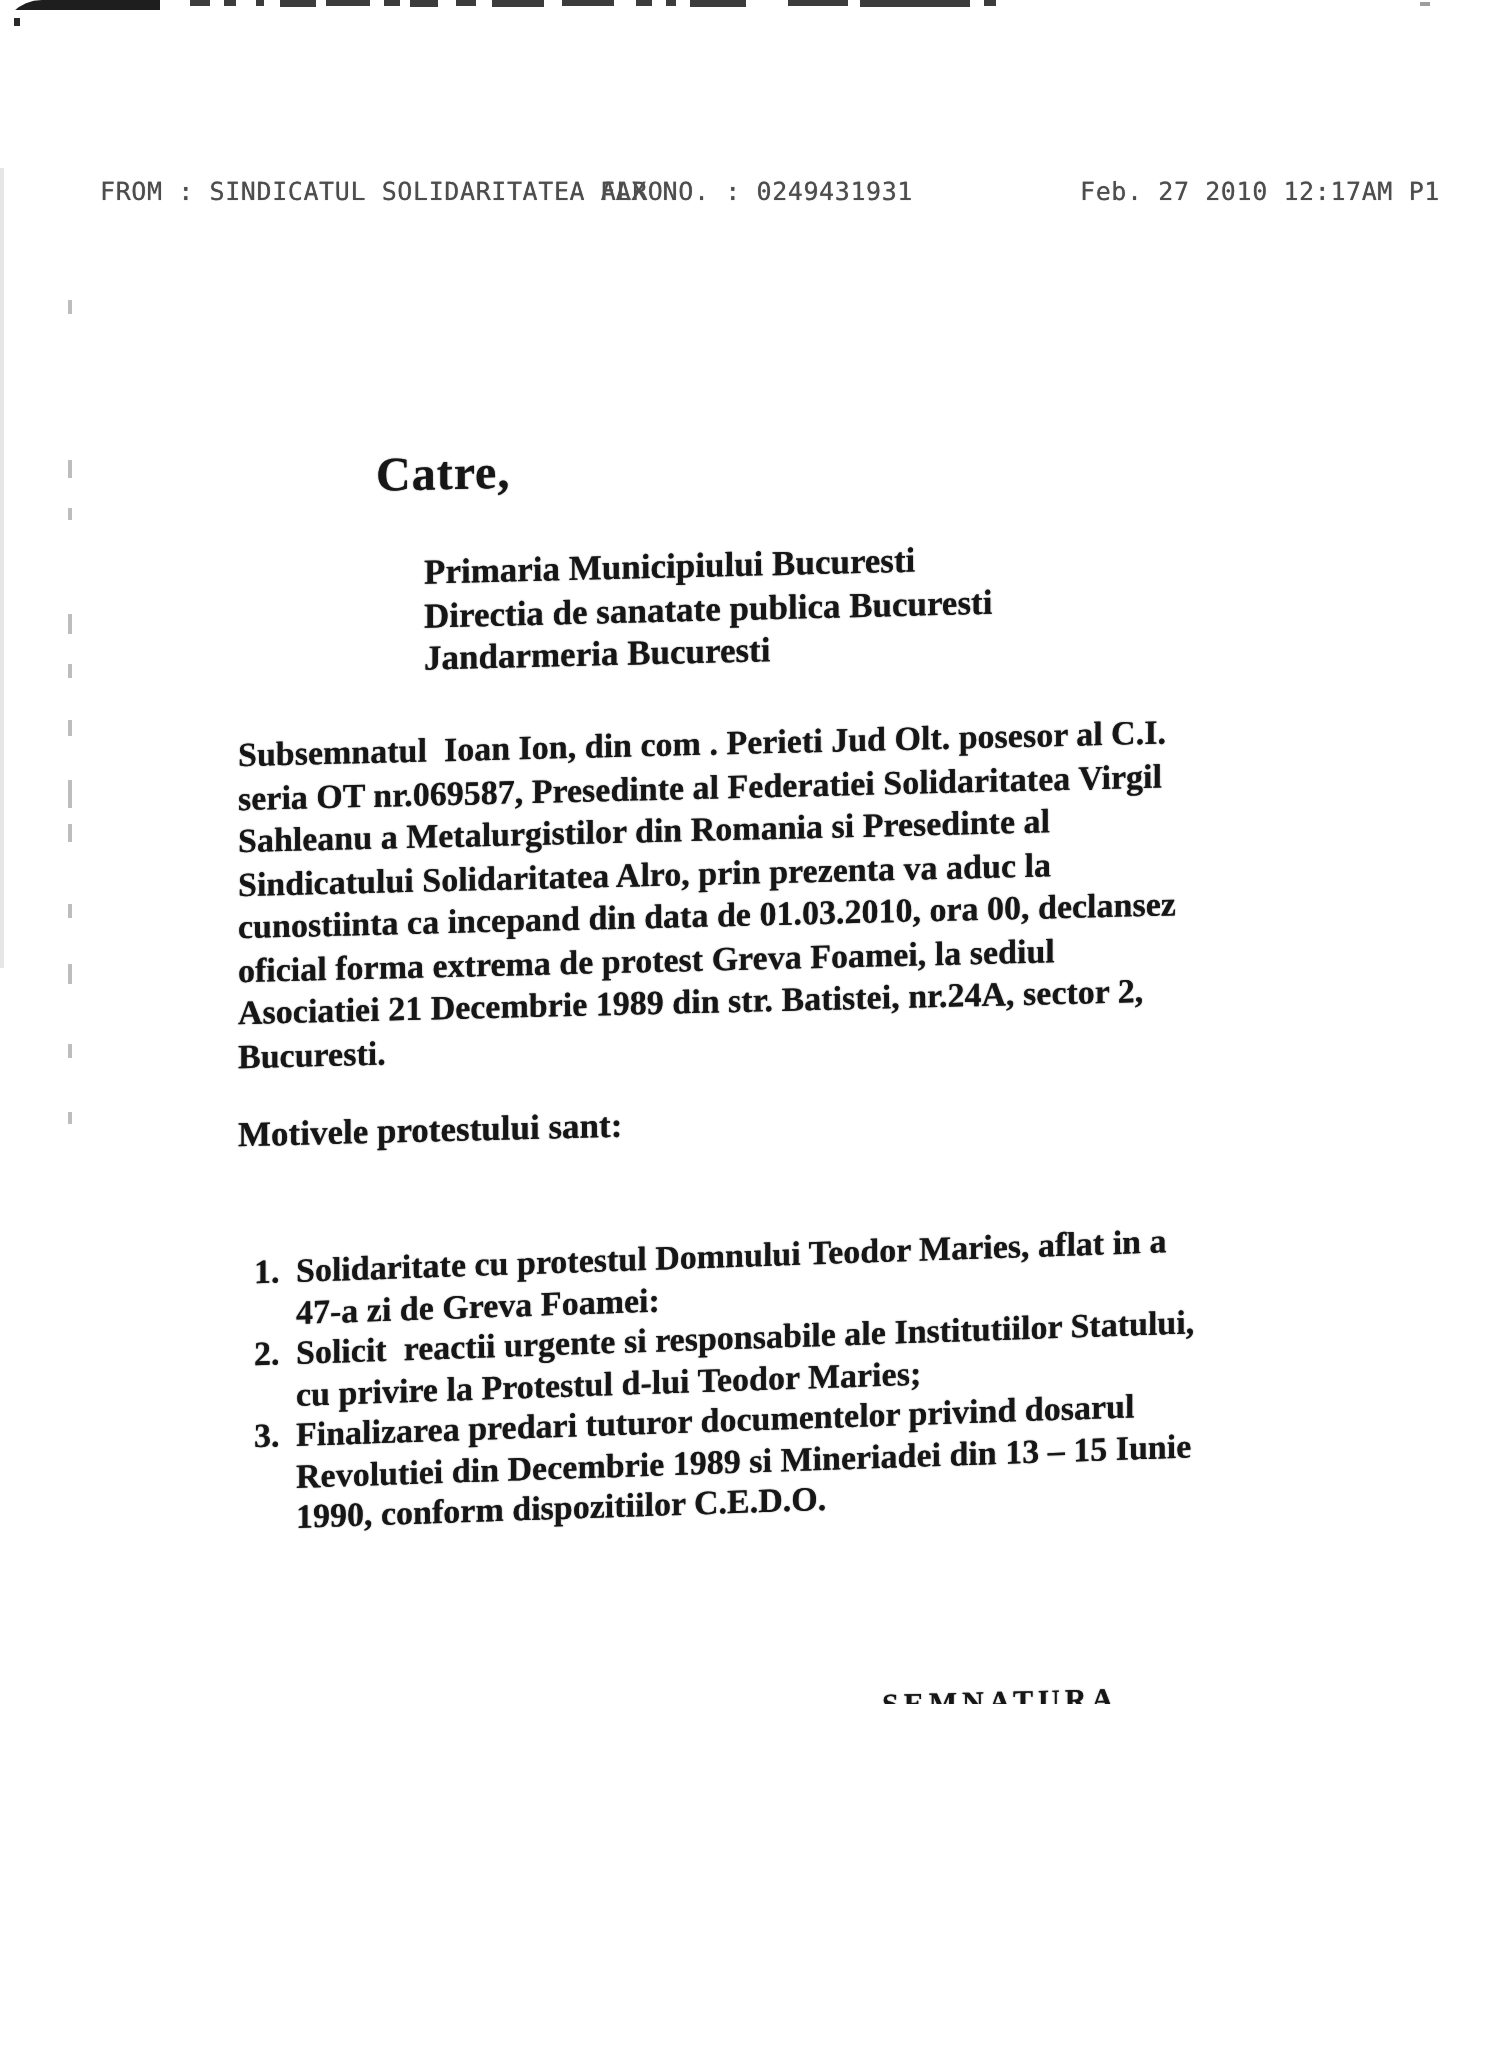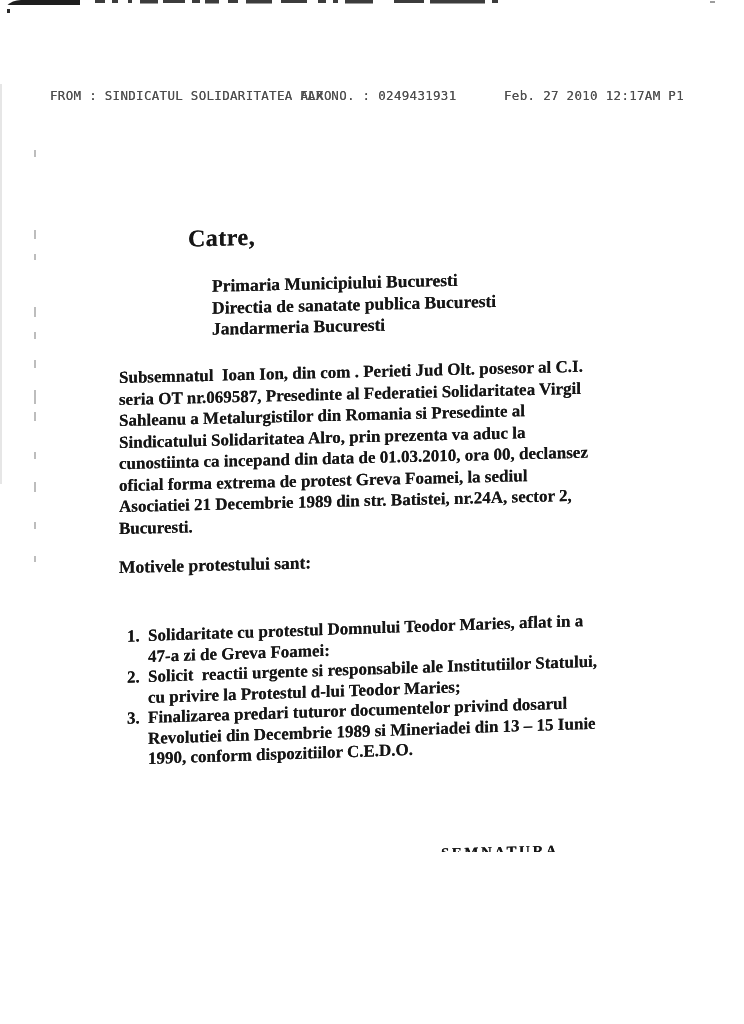--- a/index.html
+++ b/index.html
@@ -79,21 +79,21 @@
     <div class="ltick" style="top:412px;height:9px;"></div>
     <div class="ltick" style="top:452px;height:7px;"></div>
     <div class="ltick" style="top:482px;height:10px;"></div>
     <div class="ltick" style="top:522px;height:7px;"></div>
     <div class="ltick" style="top:556px;height:6px;"></div>
   </div>
 
   <div class="fax-header">
     <span style="left:50px">FROM : SINDICATUL SOLIDARITATEA ALRO</span>
     <span style="left:300px">FAX NO. : 0249431931</span>
-    <span style="left:504px">Feb. 27 2010 12:17AM P1</span>
+    <span style="left:540px">Feb. 27 2010 12:17AM P1</span>
   </div>
 
   <div class="letter">
 
     <div class="salutation ink">Catre,</div>
 
     <div class="recipients ink">
       <div class="r">Primaria Municipiului Bucuresti</div>
       <div class="r">Directia de sanatate publica Bucuresti</div>
       <div class="r">Jandarmeria Bucuresti</div>

